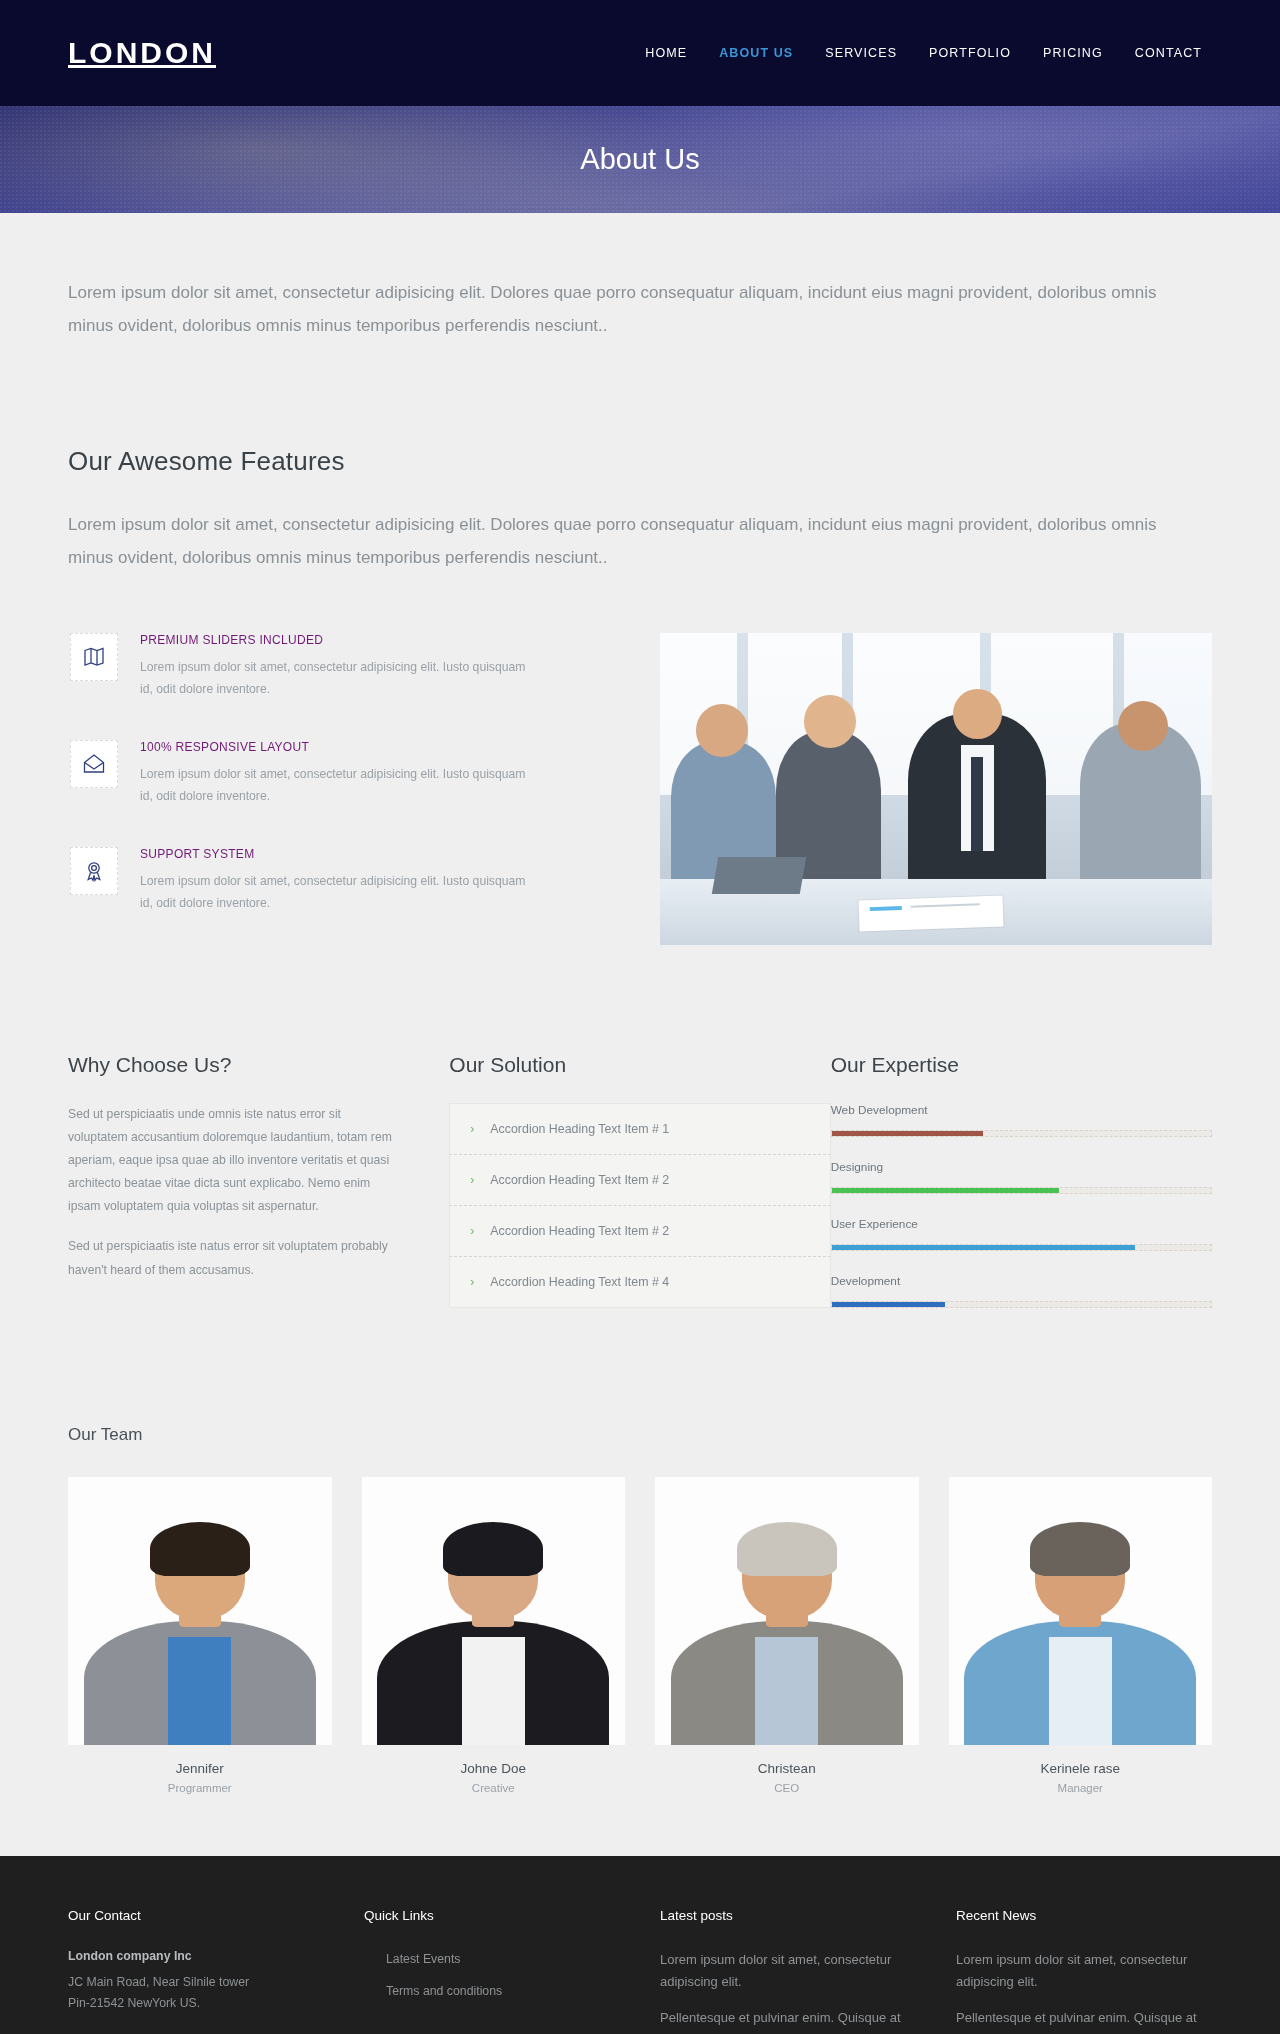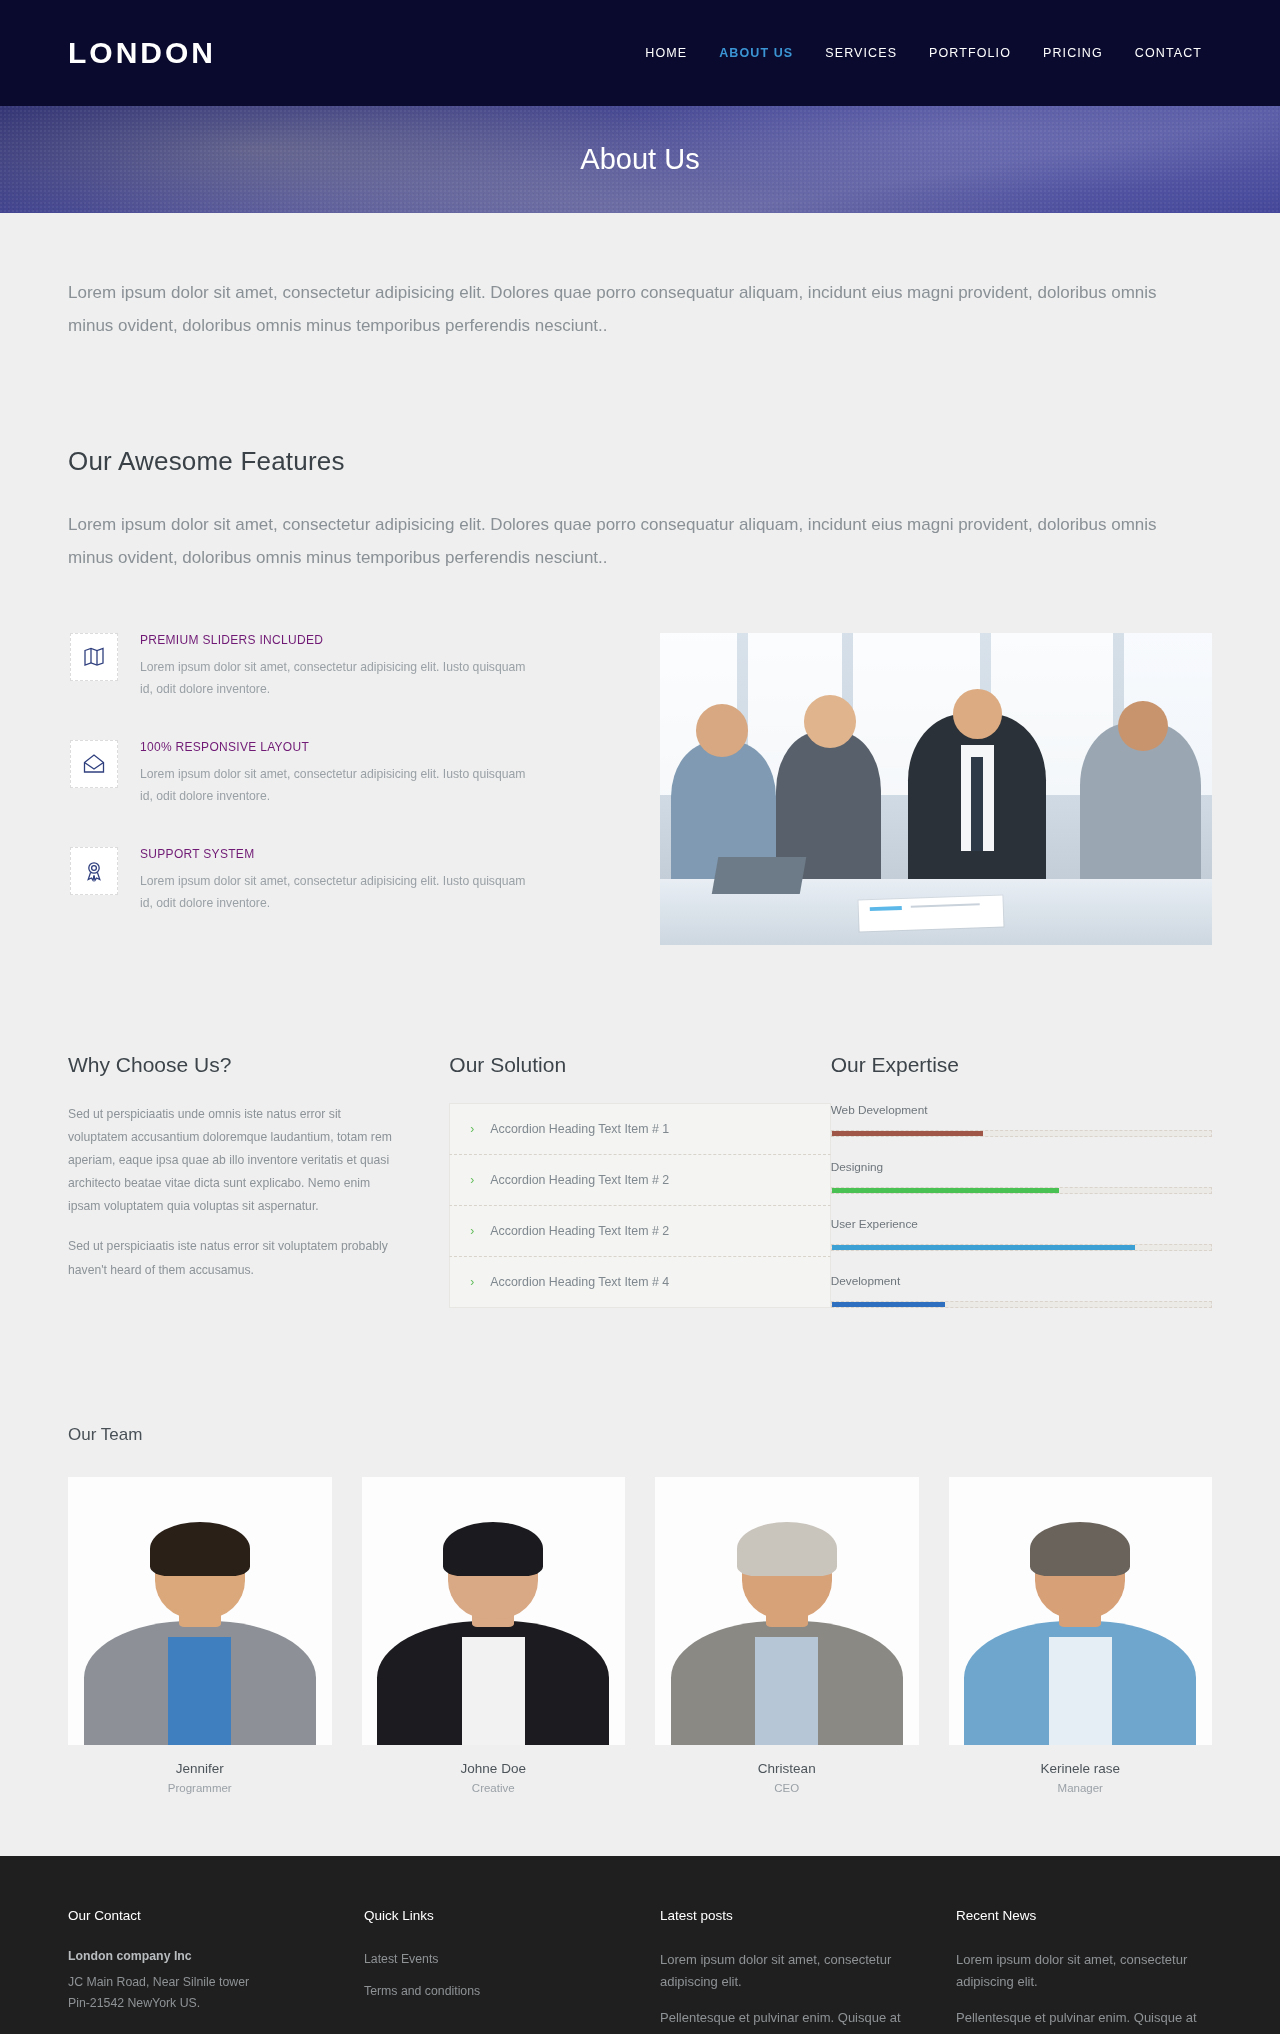--- a/index.html
+++ b/index.html
@@ -20,20 +20,21 @@
     padding: 0 68px;
     position: relative;
     z-index: 5;
   }
   .brand {
     color: #ffffff;
     font-size: 30px;
     font-weight: bold;
     letter-spacing: 3px;
     font-family: "Liberation Sans", sans-serif;
+    text-decoration: underline;
   }
   .main-nav {
     margin-left: auto;
     display: flex;
     align-items: center;
     gap: 32px;
     padding-right: 10px;
   }
   .nav-link {
     color: #ffffff;
@@ -293,21 +294,21 @@
     color: #b9bcbe;
     font-weight: bold;
     margin-bottom: 9px;
   }
   .f-line {
     font-size: 12.3px;
     color: #8e9295;
     line-height: 1.75;
   }
   .f-list { list-style: none; }
-  .f-list li { margin-bottom: 14px; }
+  .f-list li { margin-bottom: 14px; margin-left: 22px; }
   .f-list a {
     font-size: 12.3px;
     color: #8e9295;
     text-decoration: none;
     cursor: pointer;
   }
   .f-post {
     font-size: 13px;
     color: #8e9295;
     line-height: 1.72;

